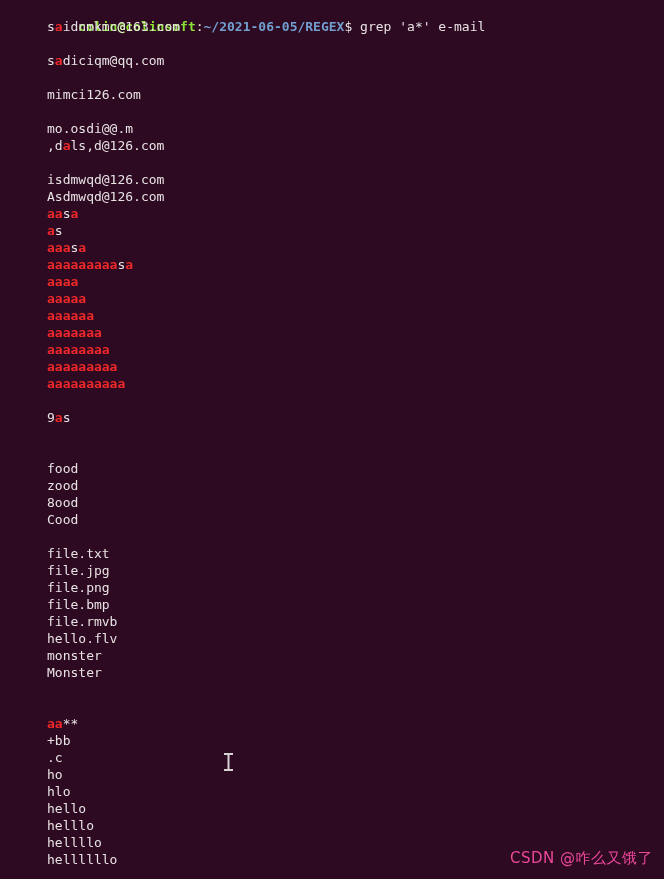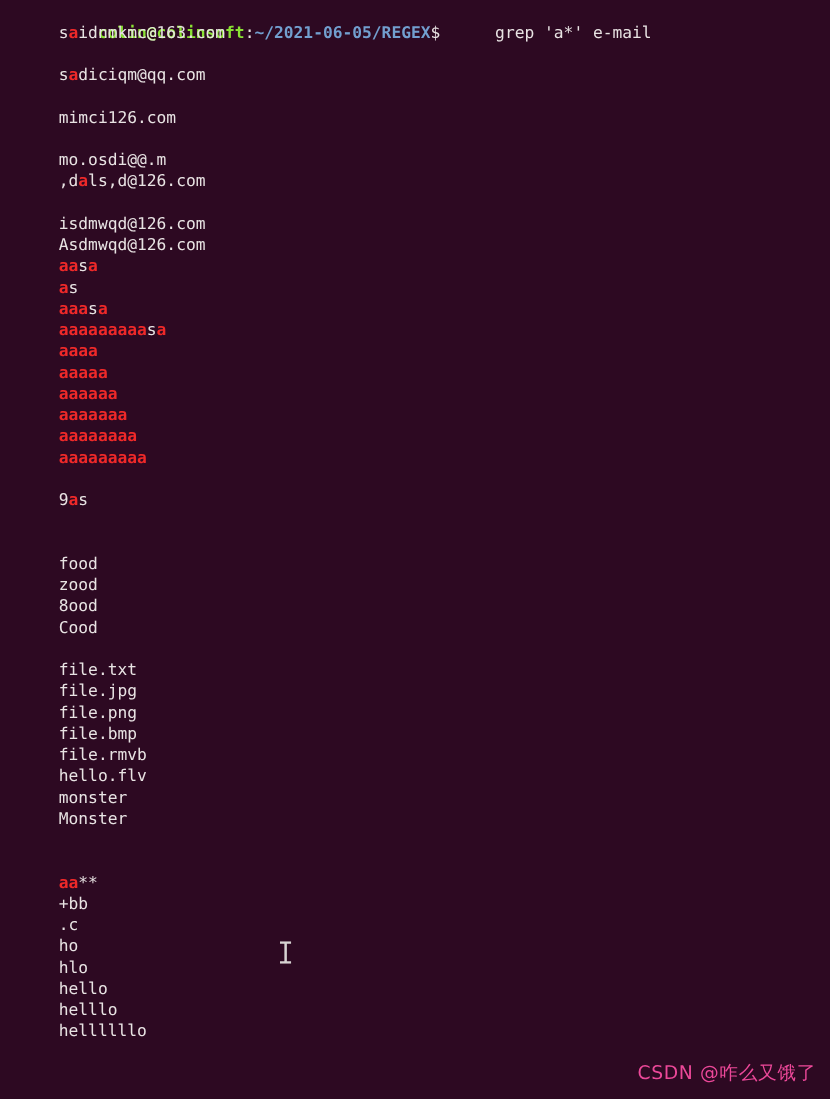--- a/index.html
+++ b/index.html
@@ -24,21 +24,21 @@
     white-space: pre;
     height: 17px;
     letter-spacing: 0px;
     padding-left: 46px;
   }
   .blank { height: 17px; }
   .user { color: #8ae234; font-weight: bold; }
   .colon { color: #e8e3e3; }
   .path { color: #729fcf; font-weight: bold; }
   .dollar { color: #e8e3e3; }
-  .cmd { color: #e8e3e3; margin-left: 36px; }
+  .cmd { color: #e8e3e3; }
   .match { color: #ef2929; font-weight: bold; }
   .plain { color: #e8e3e3; }
   #mouse-cursor {
     position: absolute;
     left: 224px;
     top: 753px;
     width: 9px;
     height: 18px;
     pointer-events: none;
   }
@@ -77,20 +77,21 @@
       <div class="line"><span class="match">aa</span><span class="plain">s</span><span class="match">a</span></div>
       <div class="line"><span class="match">a</span><span class="plain">s</span></div>
       <div class="line"><span class="match">aaa</span><span class="plain">s</span><span class="match">a</span></div>
       <div class="line"><span class="match">aaaaaaaaa</span><span class="plain">s</span><span class="match">a</span></div>
       <div class="line"><span class="match">aaaa</span></div>
       <div class="line"><span class="match">aaaaa</span></div>
       <div class="line"><span class="match">aaaaaa</span></div>
       <div class="line"><span class="match">aaaaaaa</span></div>
       <div class="line"><span class="match">aaaaaaaa</span></div>
       <div class="line"><span class="match">aaaaaaaaa</span></div>
+      <div class="line"><span class="match">aaaaaaaaaa</span></div>
       <div class="blank" style="visibility: hidden;">&nbsp;</div>
       <div class="line"><span class="plain">9</span><span class="match">a</span><span class="plain">s</span></div>
       <div class="blank" style="visibility: hidden;">&nbsp;</div>
       <div class="blank" style="visibility: hidden;">&nbsp;</div>
       <div class="line"><span class="plain">food</span></div>
       <div class="line"><span class="plain">zood</span></div>
       <div class="line"><span class="plain">8ood</span></div>
       <div class="line"><span class="plain">Cood</span></div>
       <div class="blank" style="visibility: hidden;">&nbsp;</div>
       <div class="line"><span class="plain">file.txt</span></div>
@@ -103,20 +104,21 @@
       <div class="line"><span class="plain">Monster</span></div>
       <div class="blank" style="visibility: hidden;">&nbsp;</div>
       <div class="blank" style="visibility: hidden;">&nbsp;</div>
       <div class="line"><span class="match">aa</span><span class="plain">**</span></div>
       <div class="line"><span class="plain">+bb</span></div>
       <div class="line"><span class="plain">.c</span></div>
       <div class="line"><span class="plain">ho</span></div>
       <div class="line"><span class="plain">hlo</span></div>
       <div class="line"><span class="plain">hello</span></div>
       <div class="line"><span class="plain">helllo</span></div>
+      <div class="line"><span class="plain">hellllo</span></div>
       <div class="line"><span class="plain">hellllllo</span></div>
     </div>
 
   <svg id="mouse-cursor" viewBox="0 0 9 18">
     <rect x="0" y="0" width="9" height="2" fill="#d8d3d3"></rect>
     <rect x="3.5" y="1" width="2" height="16" fill="#d8d3d3"></rect>
     <rect x="0" y="16" width="9" height="2" fill="#d8d3d3"></rect>
   </svg>
 
   <div id="watermark">CSDN @咋么又饿了</div>

